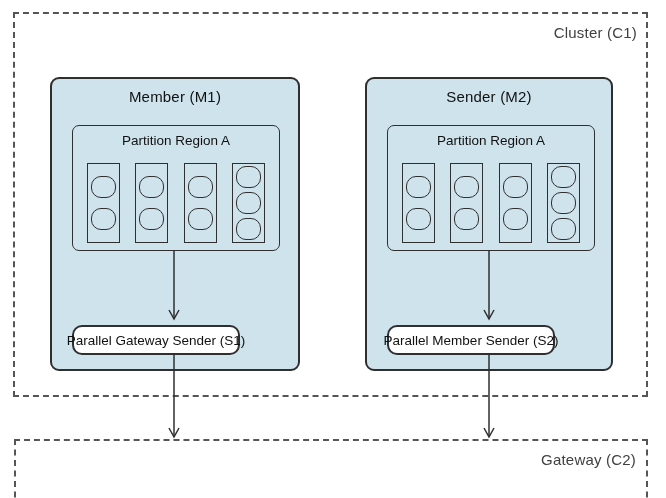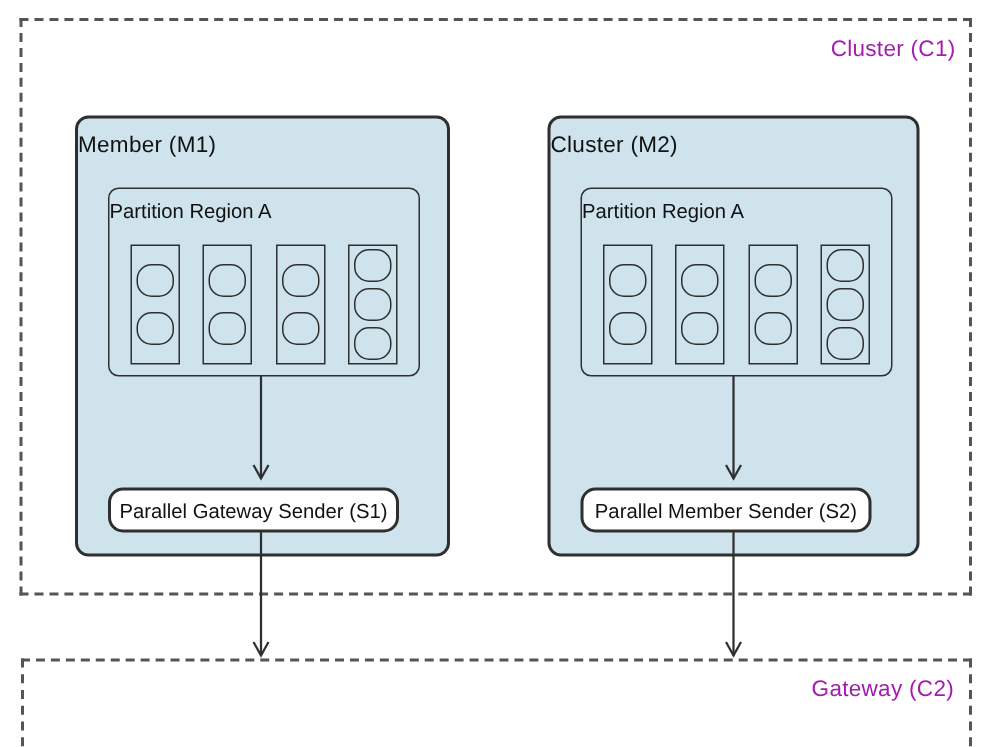--- a/index.html
+++ b/index.html
@@ -13,53 +13,53 @@
   .canvas{
     position:relative;width:666px;height:498px;background:#ffffff;
     overflow:hidden;font-family:"Liberation Sans",sans-serif;color:#111111;
   }
   .cluster{
     position:absolute;border:2px dashed var(--dash);box-sizing:border-box;
   }
   .cluster-c1{left:13px;top:12px;width:635px;height:385px;}
   .cluster-c2{left:14px;top:439px;width:634px;height:90px;border-bottom:none;}
   .cluster-label{
-    position:absolute;font-size:15px;letter-spacing:0.2px;color:#a21caf;white-space:nowrap;
+    position:absolute;font-size:15px;letter-spacing:0.2px;color:#404040;white-space:nowrap;
   }
   .cluster-c1 .cluster-label{top:10px;right:9px;}
   .cluster-c2 .cluster-label{top:10px;right:10px;}
   .member{
     position:absolute;top:77px;height:294px;background:var(--member-fill);
     border:2px solid var(--box-border);border-radius:9px;box-sizing:border-box;
   }
   .member-m1{left:50px;width:250px;}
   .member-m2{left:365px;width:248px;}
   .member-title{
-    text-align:left;margin-top:9px;font-size:15px;letter-spacing:0.2px;
+    text-align:center;margin-top:9px;font-size:15px;letter-spacing:0.2px;
   }
   .partition{
     position:absolute;left:20px;top:46px;width:208px;height:126px;
     border:1.5px solid var(--box-border);border-radius:7px;box-sizing:border-box;
   }
-  .partition-title{text-align:left;margin-top:7px;font-size:13.5px;}
+  .partition-title{text-align:center;margin-top:7px;font-size:13.5px;}
   .bars{
     position:absolute;left:0;top:37px;width:100%;height:80px;
     display:flex;justify-content:space-between;padding:0 14px;box-sizing:border-box;
   }
   .bucket-bar{
     width:33px;height:80px;border:1.5px solid var(--box-border);box-sizing:border-box;
     display:flex;flex-direction:column;align-items:center;justify-content:center;gap:10px;
   }
   .bucket-bar.tight{gap:4px;}
   .bucket{
     width:25px;height:22px;border:1.5px solid var(--box-border);
     border-radius:10px;box-sizing:border-box;flex:0 0 auto;
   }
   .sender{
-    position:absolute;left:20px;top:246px;width:194px;height:30px;
+    position:absolute;left:20px;top:246px;width:168px;height:30px;
     background:var(--sender-fill);border:2px solid var(--box-border);border-radius:10px;
     box-sizing:border-box;display:flex;align-items:center;justify-content:center;
     font-size:13.5px;white-space:nowrap;
   }
   .arrow-overlay{
     position:absolute;left:0;top:0;width:666px;height:498px;pointer-events:none;
   }
   .arrow-line{stroke:var(--arrow);stroke-width:1.5;fill:none;}
 </style>
 </head>
@@ -94,21 +94,21 @@
             <div class="bucket"></div>
           </div>
         </div>
     </div>
     <div class="sender">
       <span>Parallel Gateway Sender (S1)</span>
     </div>
   </div>
 
   <div class="member member-m2">
-    <div class="member-title">Cluster (M2)</div>
+    <div class="member-title">Sender (M2)</div>
     <div class="partition">
       <div class="partition-title">Partition Region A</div>
       <div class="bars">
           <div class="bucket-bar">
             <div class="bucket"></div>
             <div class="bucket"></div>
           </div>
           <div class="bucket-bar">
             <div class="bucket"></div>
             <div class="bucket"></div>

